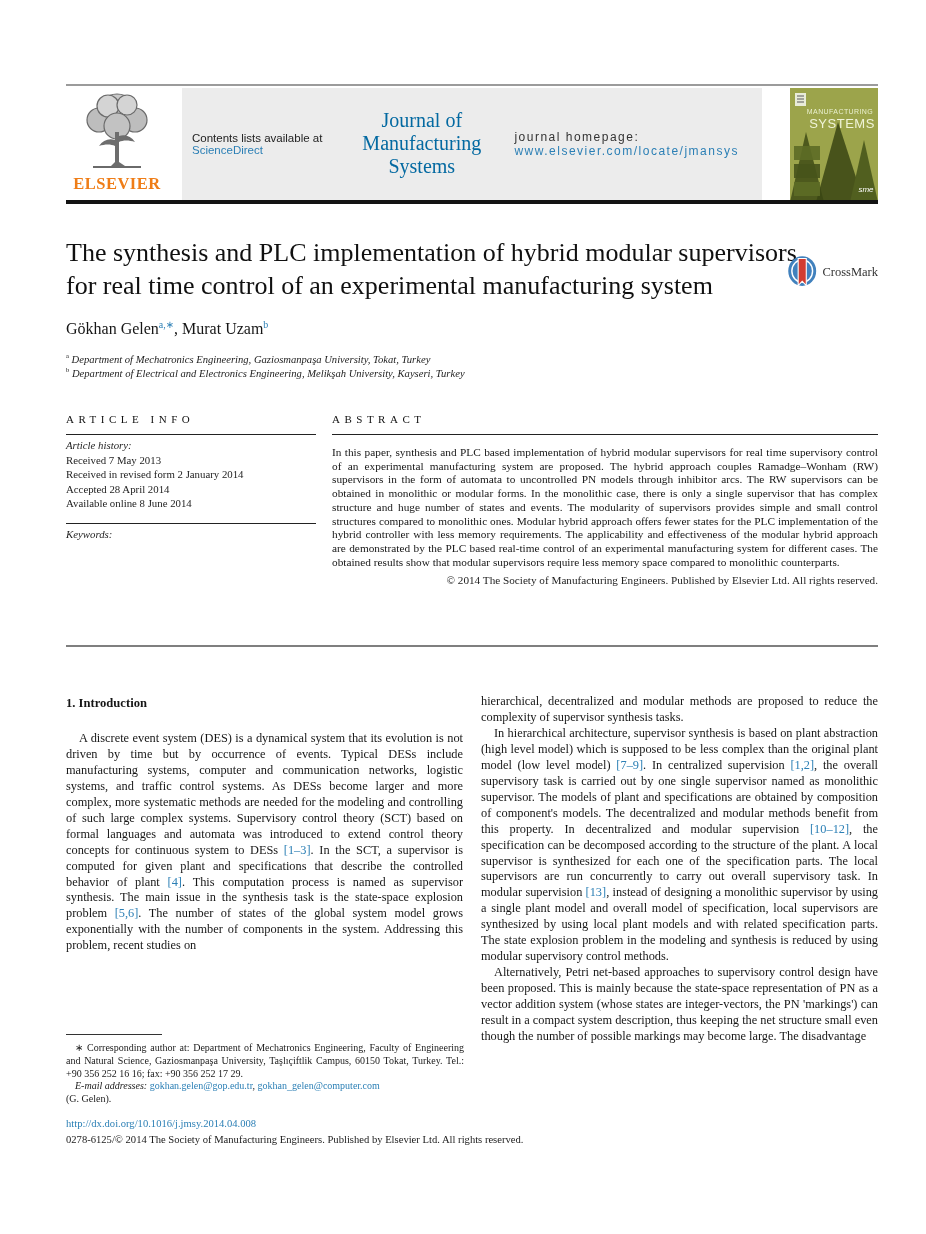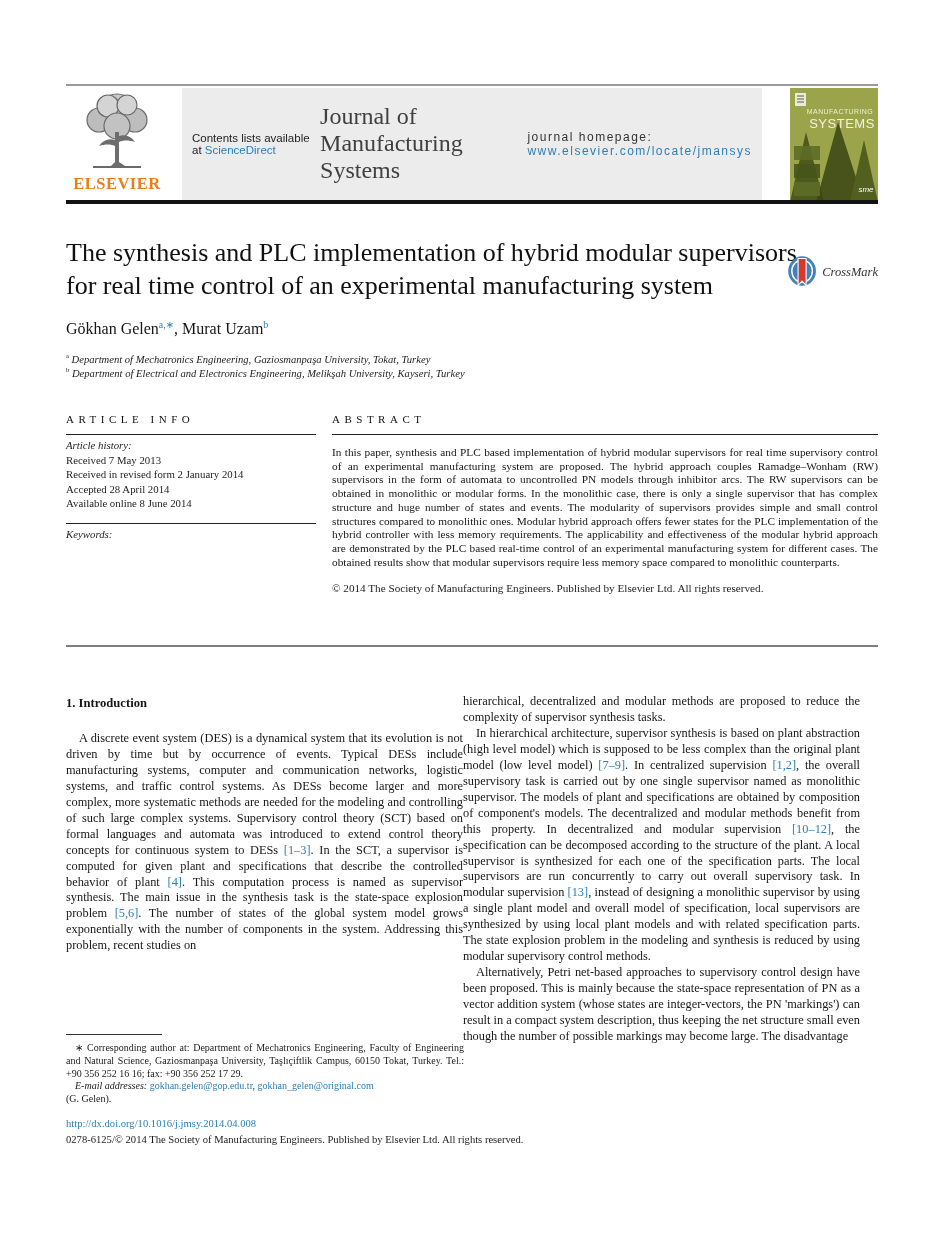--- a/index.html
+++ b/index.html
@@ -17,51 +17,51 @@
   .header-band{position:absolute;top:84px;left:66px;width:812px;height:116px;
                border-top:2px solid #9b9b9b;display:flex;align-items:flex-start;box-sizing:border-box;}
   .pub-logo{width:102px;height:112px;margin-top:2px;position:relative;text-align:center;}
   .pub-logo svg{display:block;margin:0 auto;}
   .elsevier-word{font-family:"Liberation Serif",serif;font-size:16.5px;letter-spacing:0.5px;
                  color:#ef7d17;font-weight:bold;margin-top:-2px;}
   .header-center{flex:1;margin-left:14px;margin-right:28px;margin-top:2px;height:112px;background:#ececec;
                  display:flex;align-items:center;justify-content:space-between;
                  padding:11px 10px 12px;box-sizing:border-box;}
   .contents-line{font-family:"Liberation Sans",sans-serif;font-size:11.5px;color:#222;}
-  .journal-title{font-family:"Liberation Serif",serif;font-size:24px;color:#404040;}
+  .journal-title{font-family:"Liberation Serif",serif;font-size:20px;color:#0369a1;text-align:center;}
   .homepage-line{font-family:"Liberation Sans",sans-serif;font-size:12px;letter-spacing:1.5px;color:#333;}
   .cover{width:88px;height:114px;margin-top:2px;position:relative;}
   .black-rule{position:absolute;top:200px;left:66px;width:812px;height:4px;background:#131313;}
 
   
   .article-head{position:absolute;top:226px;left:66px;width:812px;}
   .type-label{font-size:13.5px;color:#222;}
   .title{font-size:26px;line-height:1.26;color:#101010;margin-top:11px;width:740px;font-weight:normal;}
   .authors{font-size:16px;margin-top:17px;color:#151515;}
   .affils{margin-top:15px;font-size:10.6px;font-style:italic;line-height:14px;color:#222;}
   .affils .sup{font-style:normal;}
-  .crossmark{position:absolute;right:0;top:26px;width:92px;display:flex;align-items:center;gap:4px;font-style:italic;}
+  .crossmark{position:absolute;right:0;top:26px;width:92px;display:flex;align-items:center;gap:4px;}
   .crossmark-text{font-size:12.5px;color:#333;font-family:"Liberation Serif",serif;}
 
   
   .info-abs{position:absolute;top:413px;left:66px;width:812px;display:flex;}
   .col-info{width:250px;margin-right:16px;flex:none;}
   .col-abs{flex:1;}
   .block-heading{font-size:11px;letter-spacing:4.5px;color:#111;padding-bottom:9px;
                  border-bottom:1.2px solid #222;font-family:"Liberation Serif",serif;}
   .hist-label,.kw-label{font-style:italic;font-size:10.8px;margin-top:4px;margin-bottom:2px;}
   .info-list div{font-size:10.8px;line-height:14.4px;}
   .info-divider{border-bottom:1.2px solid #222;margin-top:12px;}
   .abs-text{font-size:11.3px;line-height:13.7px;text-align:justify;margin-top:11px;color:#161616;}
-  .abs-copyright{font-size:11.2px;margin-top:13px;text-align:left;}
+  .abs-copyright{font-size:11.2px;margin-top:5px;text-align:right;}
 
   .mid-rule{position:absolute;top:645px;left:66px;width:812px;height:2px;background:#7f7f7f;}
 
   
-  .body-cols{position:absolute;top:694px;left:66px;width:812px;display:flex;
+  .body-cols{position:absolute;top:694px;left:66px;width:812px;display:flex;gap:18px;
              font-size:12.35px;line-height:15.95px;text-align:justify;color:#161616;}
   .bcol{width:397px;flex:none;}
   .sec-heading{font-size:12.6px;font-weight:bold;margin:2px 0 19px 0;text-align:left;}
   .para{margin:0;}
   .para.ind{text-indent:13px;}
 
   
   .footnote{position:absolute;top:1034px;left:66px;width:398px;font-size:10px;line-height:12.8px;
             text-align:justify;color:#1a1a1a;}
   .footnote-rule{width:96px;border-top:1.2px solid #333;margin-bottom:7px;}
@@ -183,21 +183,21 @@
           <p class="para ind"><span>In hierarchical architecture, supervisor synthesis is based on plant abstraction (high level model) which is supposed to be less complex than the original plant model (low level model) </span><span class="lnk">[7–9]</span><span>. In centralized supervision </span><span class="lnk">[1,2]</span><span>, the overall supervisory task is carried out by one single supervisor named as monolithic supervisor. The models of plant and specifications are obtained by composition of component's models. The decentralized and modular methods benefit from this property. In decentralized and modular supervision </span><span class="lnk">[10–12]</span><span>, the specification can be decomposed according to the structure of the plant. A local supervisor is synthesized for each one of the specification parts. The local supervisors are run concurrently to carry out overall supervisory task. In modular supervision </span><span class="lnk">[13]</span><span>, instead of designing a monolithic supervisor by using a single plant model and overall model of specification, local supervisors are synthesized by using local plant models and with related specification parts. The state explosion problem in the modeling and synthesis is reduced by using modular supervisory control methods.</span></p>
           <p class="para ind"><span>Alternatively, Petri net-based approaches to supervisory control design have been proposed. This is mainly because the state-space representation of PN as a vector addition system (whose states are integer-vectors, the PN 'markings') can result in a compact system description, thus keeping the net structure small even though the number of possible markings may become large. The disadvantage</span></p>
         </div>
     </div>
   </div>
 
   <div class="footnote">
     <div class="footnote-rule"></div>
     <div>
         <p class="para ind"><span>∗ Corresponding author at: Department of Mechatronics Engineering, Faculty of Engineering and Natural Science, Gaziosmanpaşa University, Taşlıçiftlik Campus, 60150 Tokat, Turkey. Tel.: +90 356 252 16 16; fax: +90 356 252 17 29.</span></p>
-        <p class="para ind"><span class="it">E-mail addresses: </span><span class="lnk">gokhan.gelen@gop.edu.tr</span><span>, </span><span class="lnk">gokhan_gelen@original.com</span></p>
+        <p class="para ind"><span class="it">E-mail addresses: </span><span class="lnk">gokhan.gelen@gop.edu.tr</span><span>, </span><span class="lnk">gokhan_gelen@computer.com</span></p>
         <p class="para"><span>(G. Gelen).</span></p>
       </div>
   </div>
 
   <div class="footer">
     <div class="doi-line">http://dx.doi.org/10.1016/j.jmsy.2014.04.008</div>
     <div class="issn-line">0278-6125/© 2014 The Society of Manufacturing Engineers. Published by Elsevier Ltd. All rights reserved.</div>
   </div>
 
 </div>

